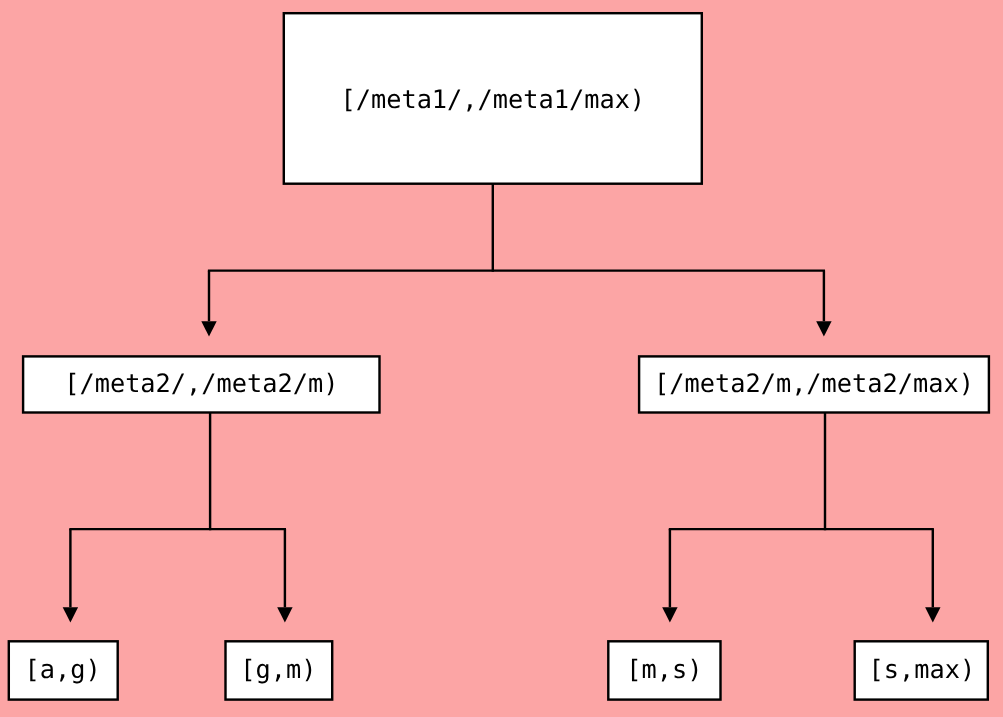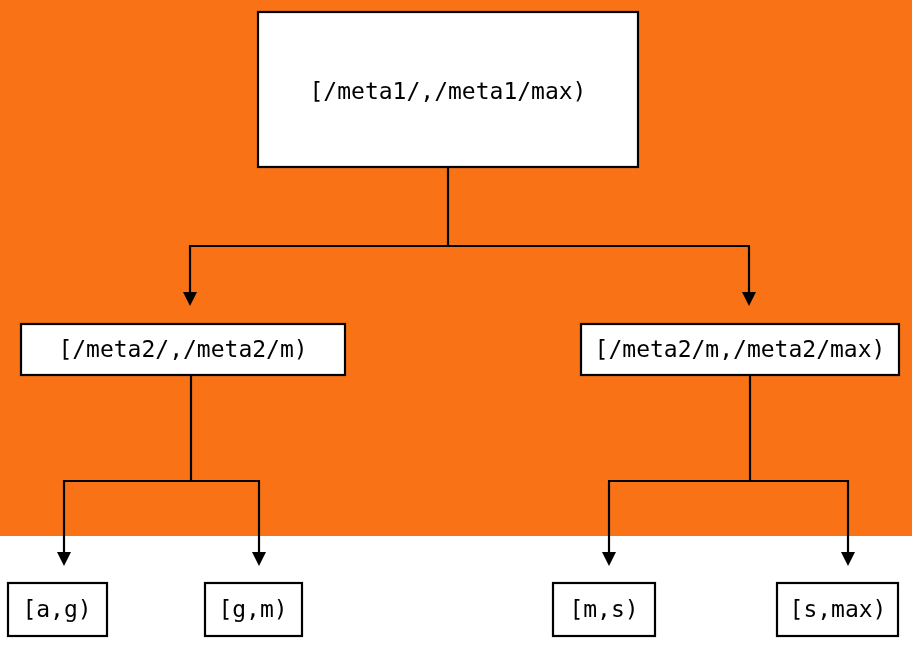--- a/index.html
+++ b/index.html
@@ -10,22 +10,22 @@
   }
   body {
     width: 912px;
     height: 652px;
     overflow: hidden;
     font-family: "DejaVu Sans Mono", "Liberation Mono", monospace;
   }
   #diagram-root {
     position: relative;
     width: 912px;
-    height: 536px;
-    background: #f97316;
+    height: 652px;
+    background: #fca5a5;
   }
   svg.diagram-canvas {
     display: block;
     width: 912px;
     height: 652px;
   }
   .node-box {
     fill: #ffffff;
     stroke: #000000;
     stroke-width: 2.2;

